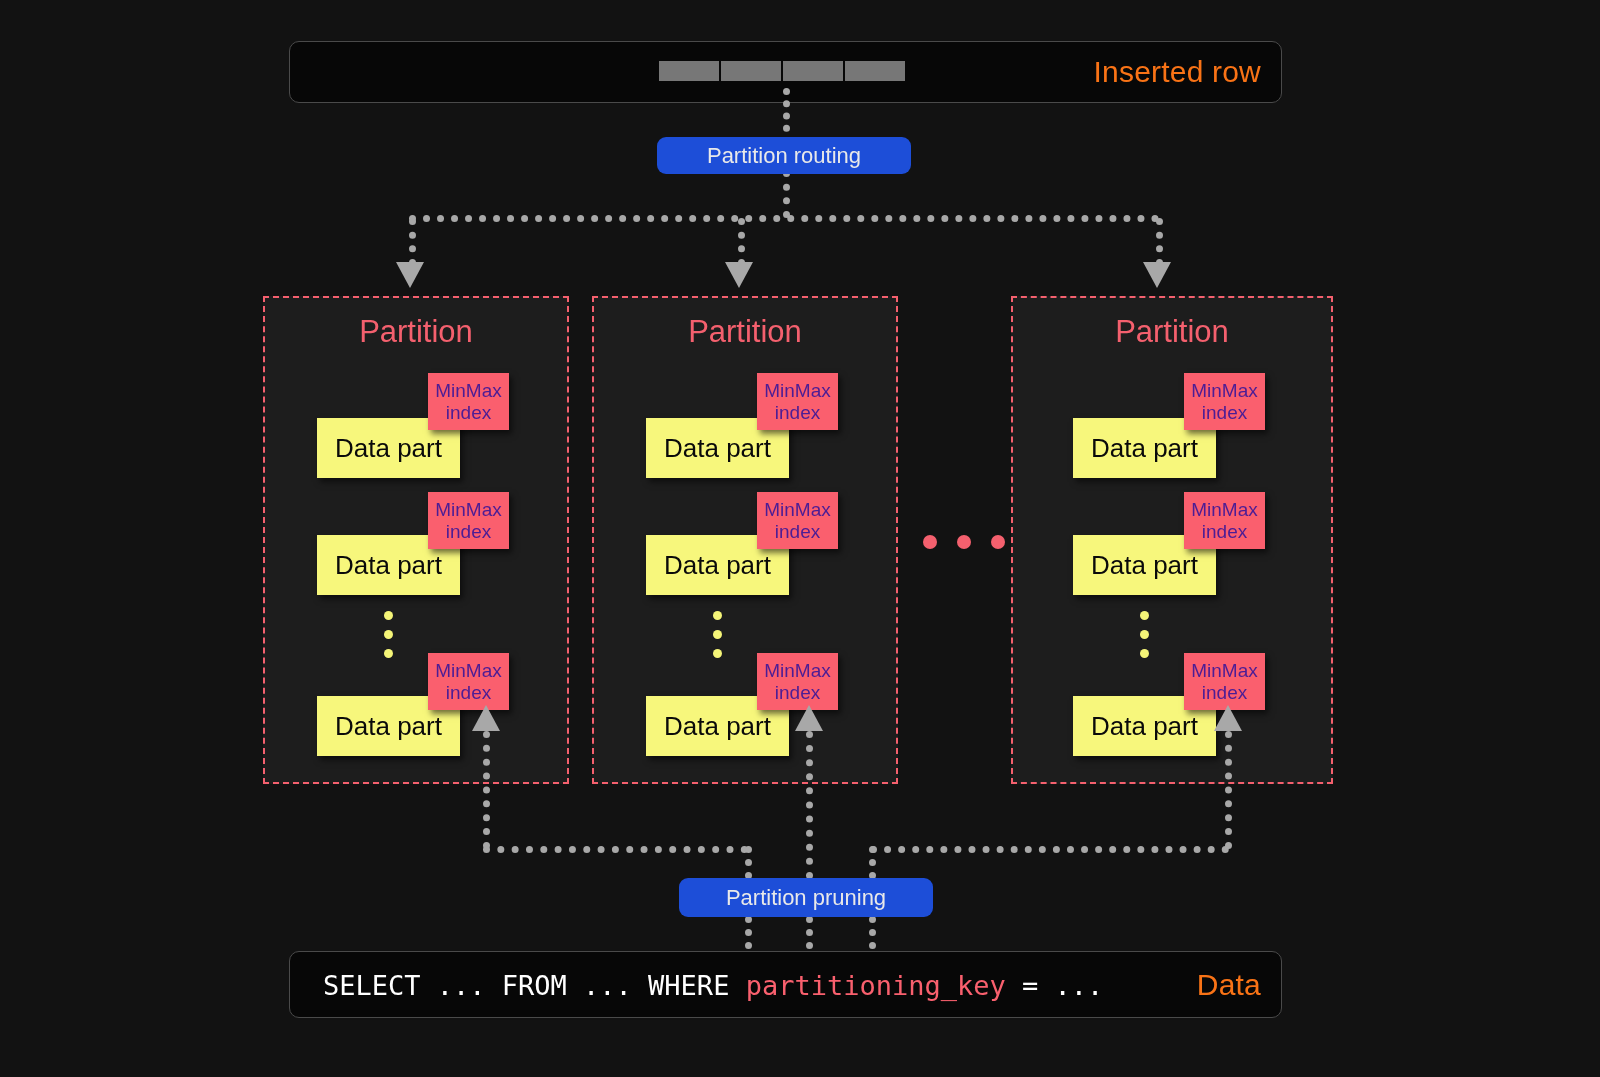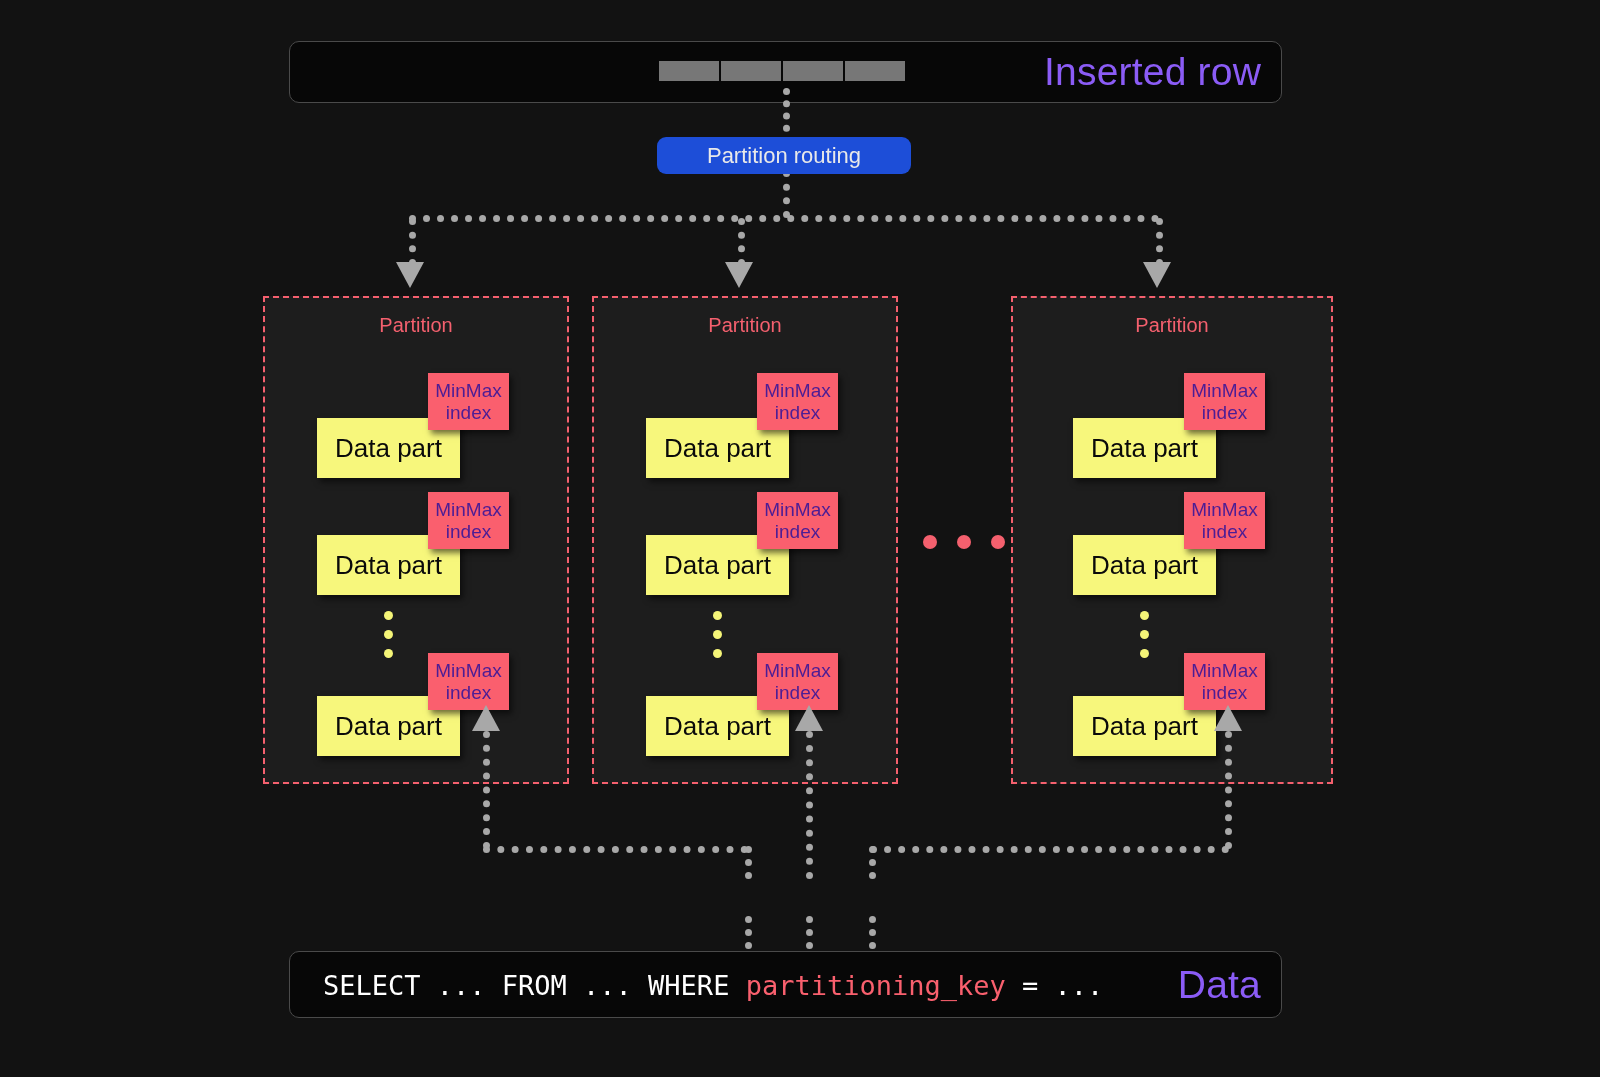--- a/index.html
+++ b/index.html
@@ -29,22 +29,22 @@
     box-sizing: border-box;
   }
   #inserted-row-bar { left: 289px; top: 41px; width: 993px; height: 62px; }
   #query-bar        { left: 289px; top: 951px; width: 993px; height: 67px; }
 
   .bar-right-label {
     position: absolute;
     right: 20px;
     top: 50%;
     transform: translateY(-50%);
-    color: #8b5cf6;
-    font-size: 39px;
+    color: #f97316;
+    font-size: 30px;
     letter-spacing: .2px;
     white-space: nowrap;
   }
 
   
   #row-cells {
     position: absolute;
     left: 369px;
     top: 19px;
     display: flex;
@@ -130,21 +130,21 @@
   #partition-2 { left: 592px; width: 306px; }
   #partition-3 { left: 1011px; width: 322px; }
 
   .partition-title {
     position: absolute;
     top: 16px;
     left: 0;
     width: 100%;
     text-align: center;
     color: #f4606e;
-    font-size: 20px;
+    font-size: 31px;
   }
   .data-part {
     position: absolute;
     width: 143px;
     height: 60px;
     background: #f7f77c;
     color: #0a0a0a;
     font-size: 26px;
     display: flex;
     align-items: center;
@@ -333,20 +333,21 @@
   <div class="dline-v" style="left:745px; top:846px; height:33px;"></div>
 
   <div class="arrow-up" style="left:795px; top:705px;"></div>
   <div class="dline-v" style="left:806px; top:731px; height:148px;"></div>
 
   <div class="arrow-up" style="left:1214px; top:705px;"></div>
   <div class="dline-v" style="left:1225px; top:731px; height:118px;"></div>
   <div class="dline-h" style="left:870px; top:846px; width:359px;"></div>
   <div class="dline-v" style="left:869px; top:846px; height:33px;"></div>
 
+  <div class="pill" id="partition-pruning-pill">Partition pruning</div>
 
   <div class="dline-v" style="left:745px; top:916px; height:33px;"></div>
   <div class="dline-v" style="left:806px; top:916px; height:33px;"></div>
   <div class="dline-v" style="left:869px; top:916px; height:33px;"></div>
 
   <div class="bar" id="query-bar">
     <div id="query-sql"><span>SELECT ... FROM ... WHERE </span><span class="kw-red">partitioning_key</span><span> = ...</span></div>
     <div class="bar-right-label">Data</div>
   </div>
 

